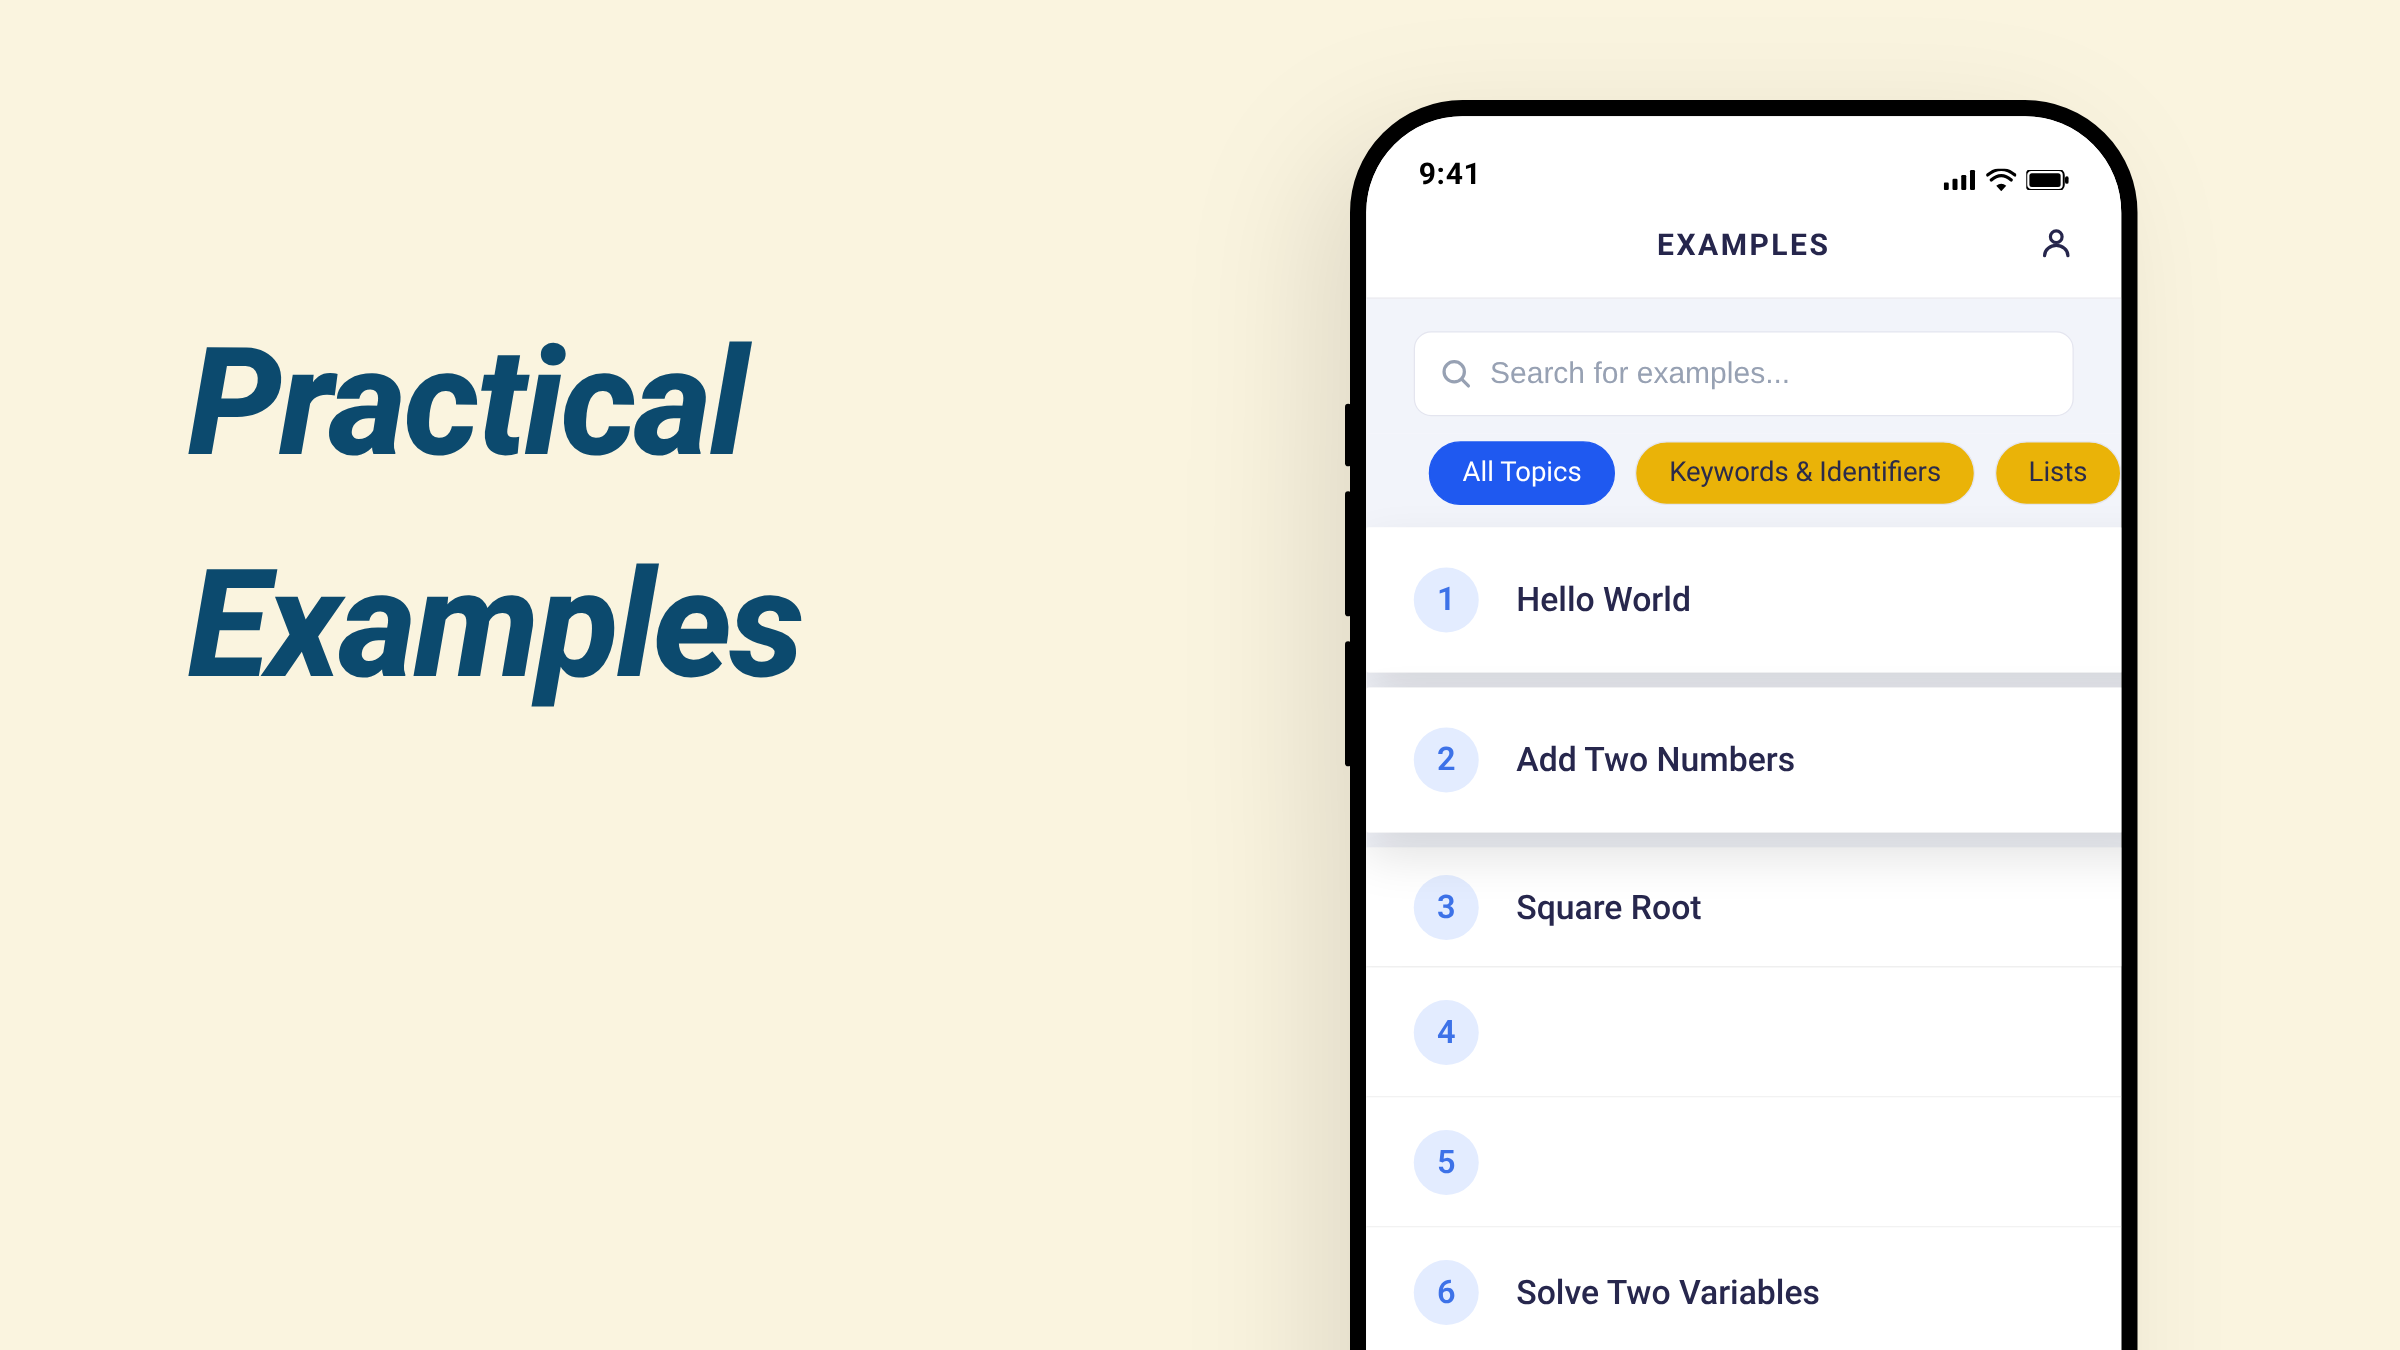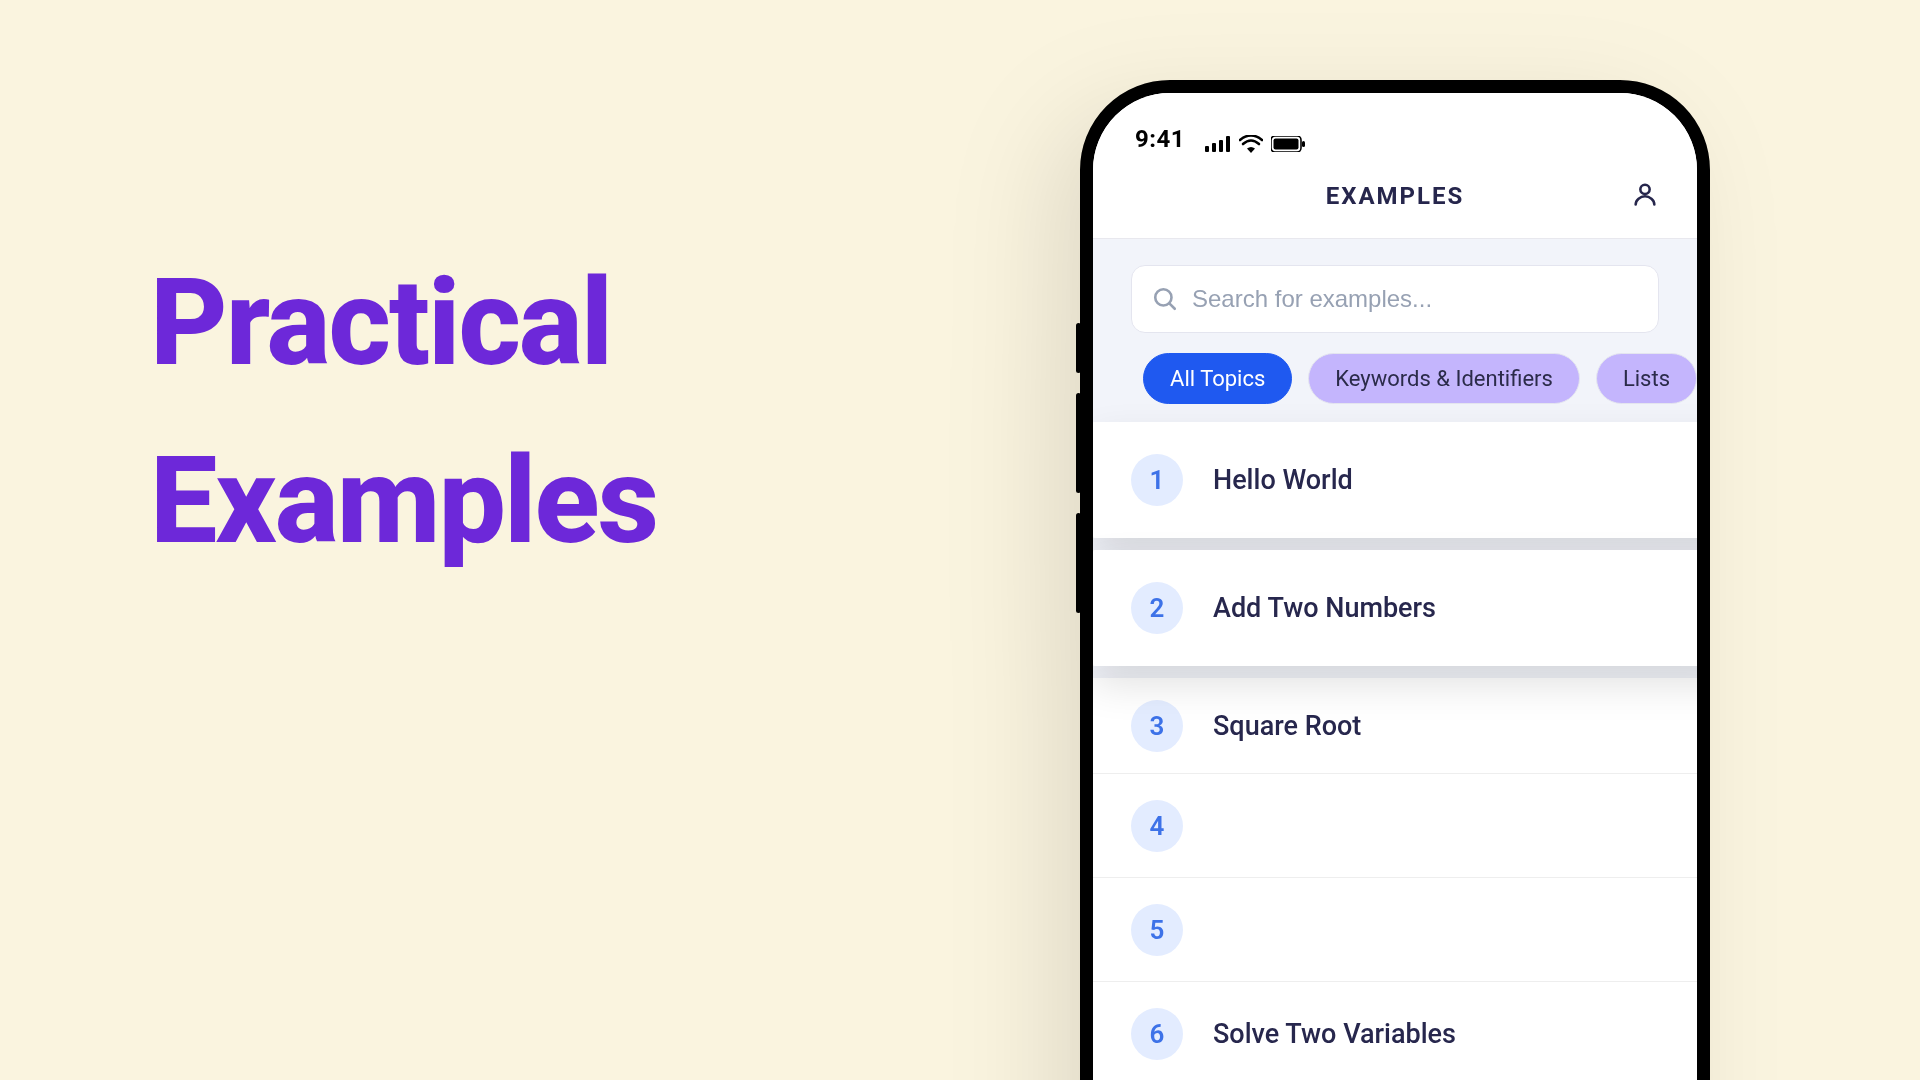--- a/index.html
+++ b/index.html
@@ -19,21 +19,21 @@
     width: 800px;
   }
   .hero-line {
     font-size: 120px;
     font-weight: 800;
     letter-spacing: -2px;
     line-height: 1.05;
     margin-bottom: 52px;
   }
   .dark { color: #25234a; }
-  .blue { color: #6d28d9; }
+  .blue { color: #0c4a6e; font-style: italic; }
 
   .phone-wrap {
     position: absolute;
     left: 1080px;
     top: 80px;
     width: 630px;
     height: 1000px;
     filter: drop-shadow(-30px 30px 50px rgba(0,0,0,0.10));
   }
   .phone {
@@ -51,21 +51,21 @@
     border-radius: 77px;
     overflow: hidden;
     background:#fff;
   }
 
   .status-bar {
     height: 60px;
     padding: 0 42px;
     display: flex;
     align-items: flex-end;
-    justify-content: flex-start;
+    justify-content: space-between;
     gap: 20px;
   }
   .status-time {
     font-size: 24px;
     font-weight: 700;
     color: #000;
     letter-spacing: 0.5px;
   }
   .status-icons { display:flex; align-items:center; gap:8px; }
 
@@ -118,21 +118,21 @@
   .filters {
     background:#f2f4fa;
     padding: 6px 0 18px 38px;
     display:flex;
     gap:16px;
     white-space:nowrap;
     overflow:hidden;
     justify-content:flex-end;
   }
   .chip {
-    background:#c4b5fd;
+    background:#eab308;
     border:1px solid #e4e5ef;
     border-radius: 999px;
     padding: 12px 26px;
     font-size: 22px;
     color:#2b2b4a;
     flex-shrink:0;
   }
   .chip.active {
     background:#1f59f0;
     border-color:#1f59f0;

